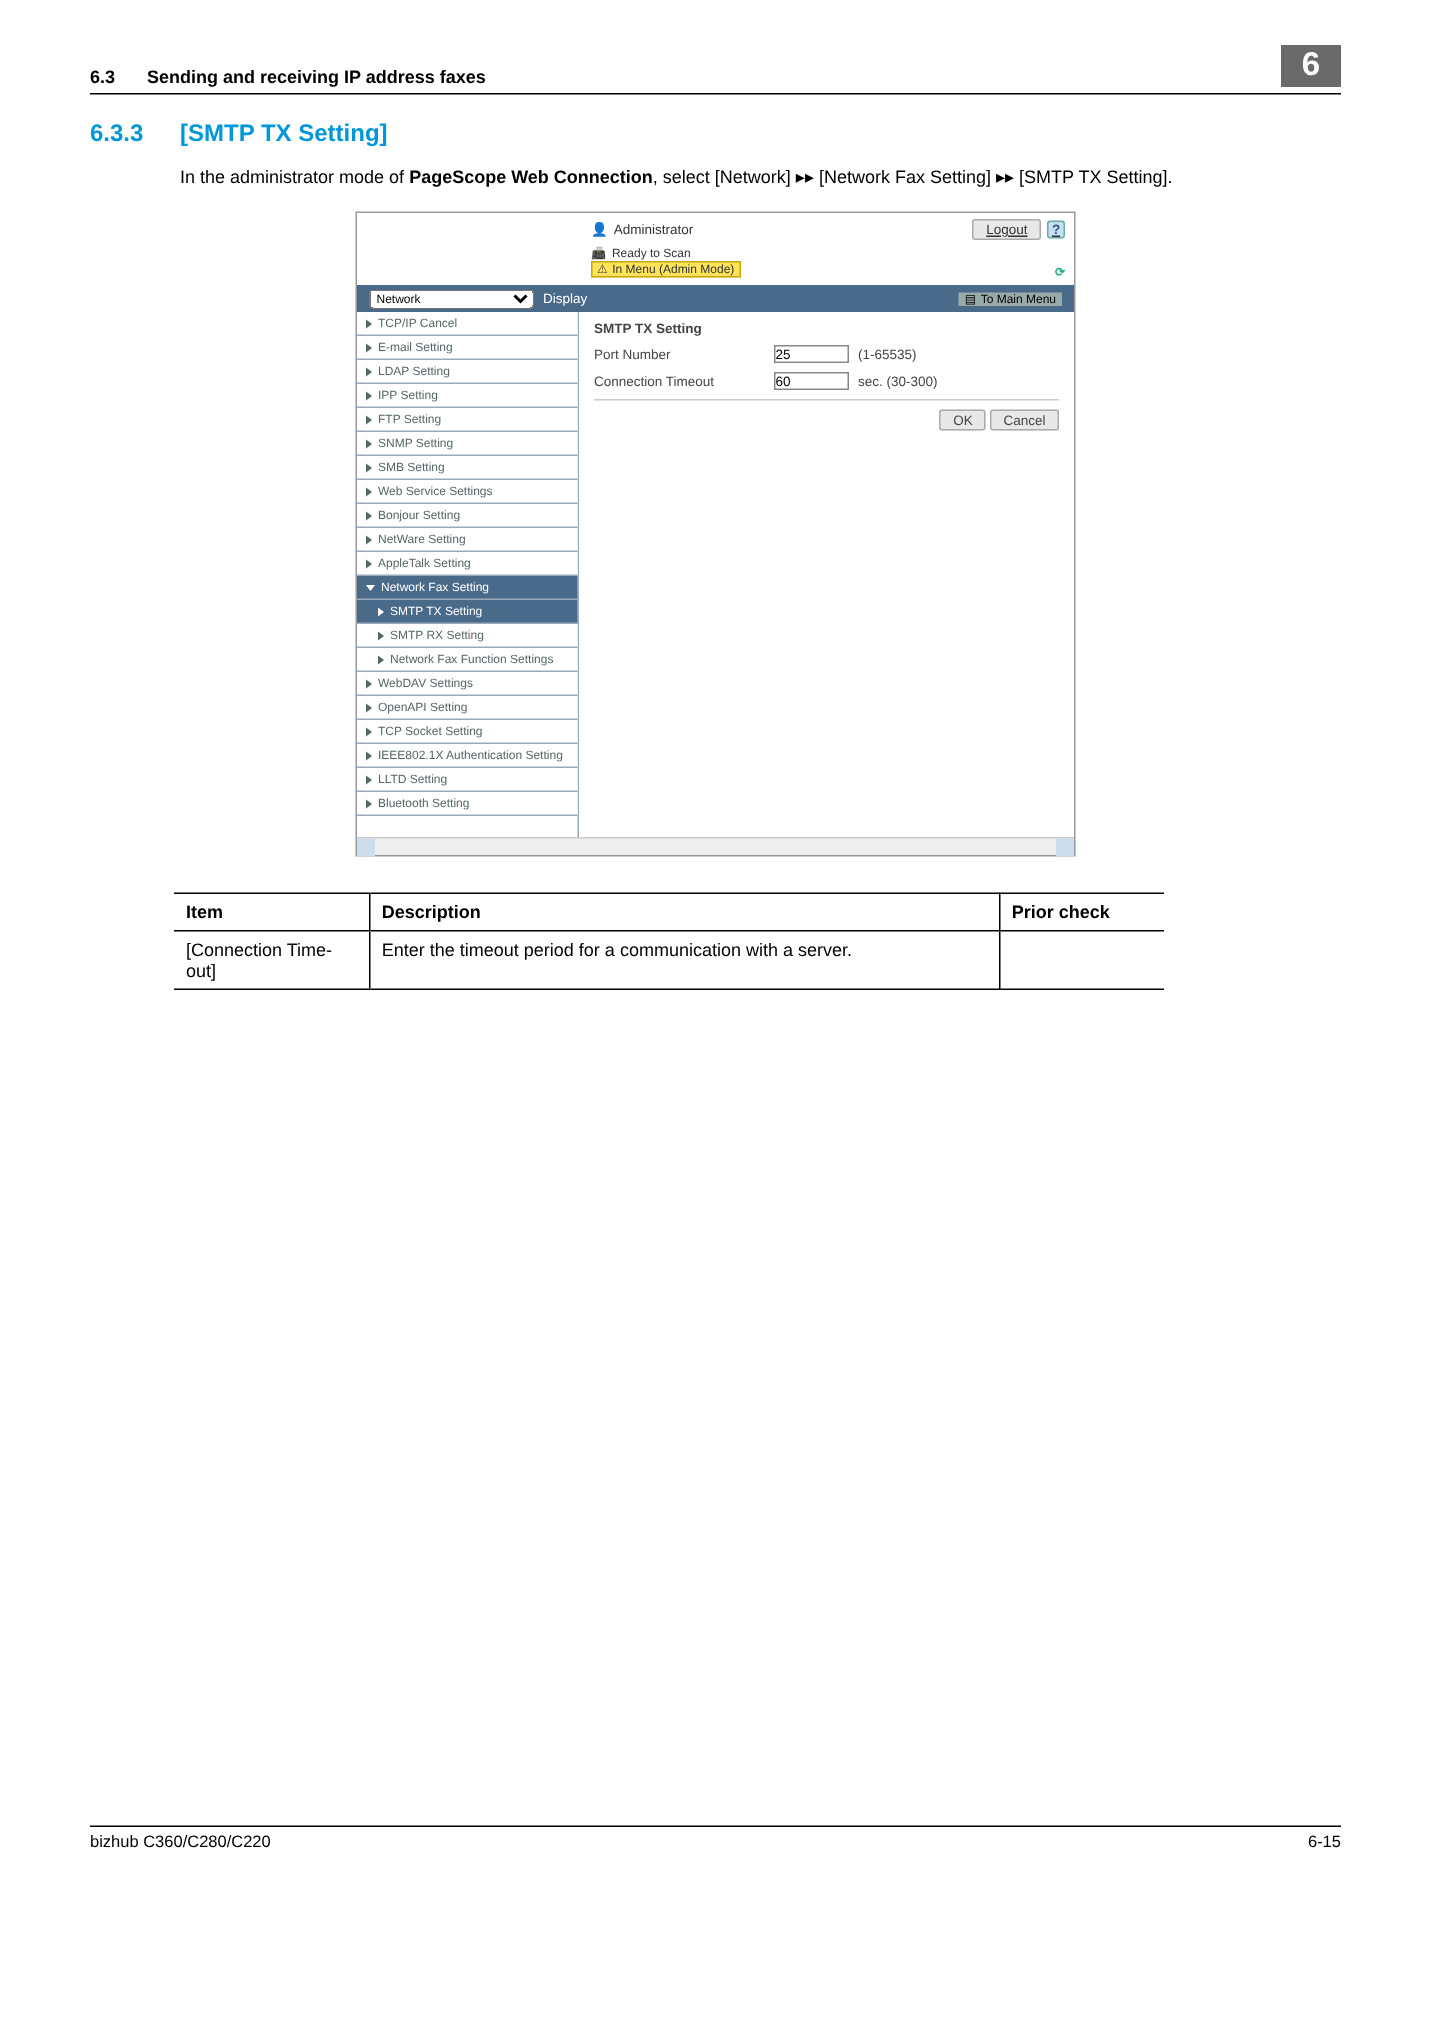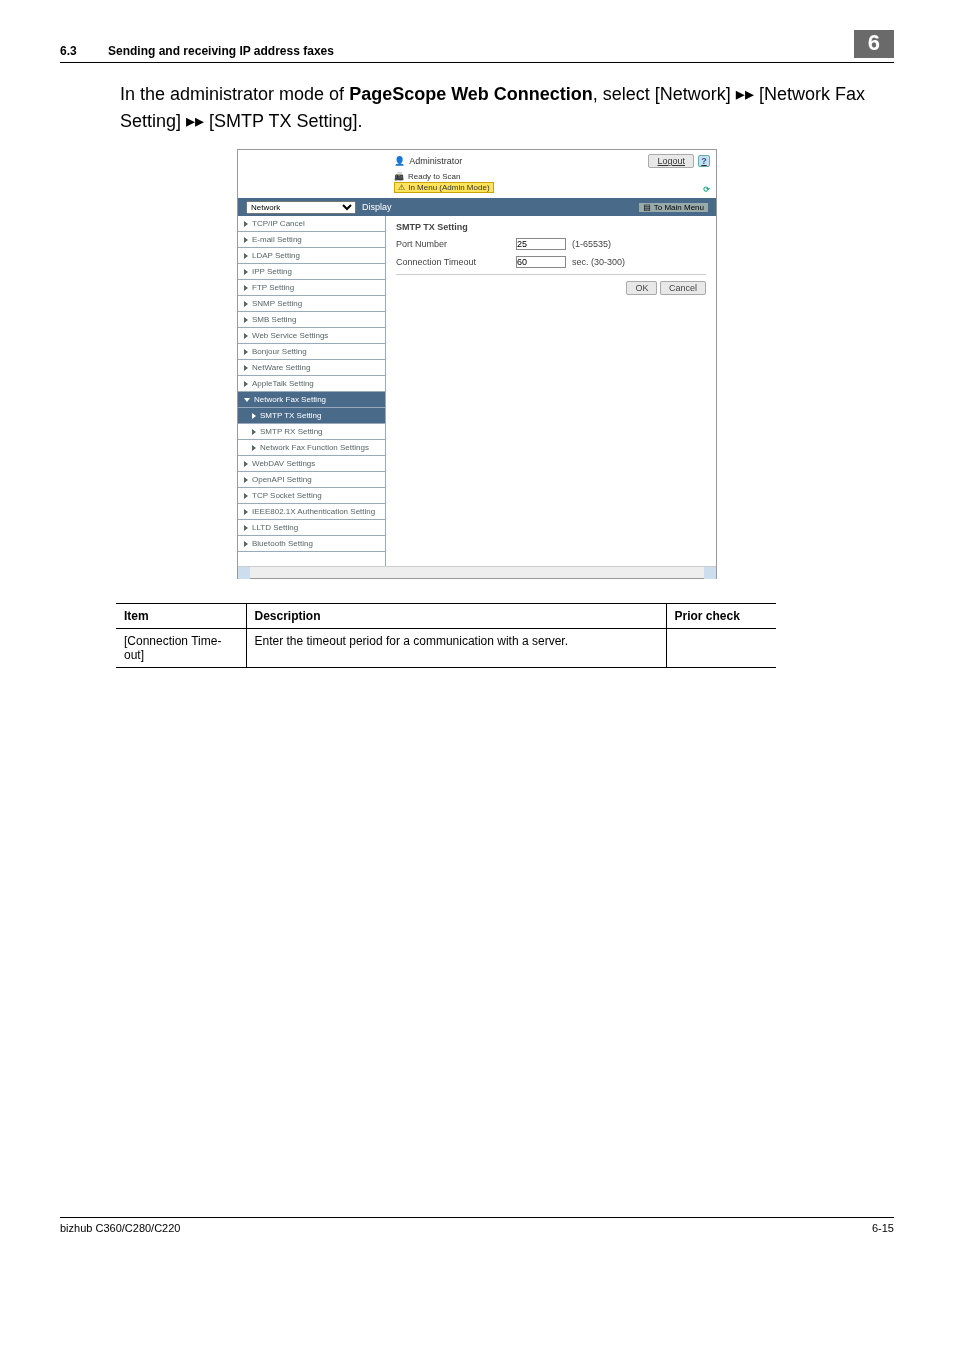--- a/index.html
+++ b/index.html
@@ -2,27 +2,27 @@
 <html><head>
 <meta charset="utf-8">
 <style>
   * { box-sizing: border-box; margin: 0; padding: 0; }
   body { font-family: Arial, Helvetica, sans-serif; background: #fff; color: #000; width: 954px; }
 
   .page { padding: 30px 60px 20px 60px; min-height: 1250px; position: relative; }
 
   .header-row { display: flex; align-items: flex-end; border-bottom: 1px solid #000; padding-bottom: 4px; margin-bottom: 18px; }
   .header-left { font-size: 12px; font-weight: bold; }
-  .header-left .num { margin-right: 28px; }
+  .header-left .num { margin-right: 18px; }
   .header-badge { margin-left: auto; background: #6a6a6a; color: #fff; font-size: 22px; font-weight: bold; padding: 0 14px 2px 14px; height: 28px; line-height: 26px; }
 
   .sect-title { color: #0098d8; font-weight: bold; font-size: 16px; margin-bottom: 10px; }
   .sect-num { display:inline-block; width: 60px; }
 
-  .body-text { font-size: 18px; margin-left: 60px; margin-bottom: 14px; line-height: 1.5; }
+  .body-text { font-size: 12px; margin-left: 60px; margin-bottom: 14px; line-height: 1.5; }
 
   .screenshot { width: 480px; margin: 8px auto 24px auto; border: 1px solid #999; font-size: 9px; background: #fff; color:#333; }
   .ss-top { padding: 4px 6px; display:flex; }
   .ss-top-right { margin-left:auto; display:flex; align-items:center; gap:4px;text-decoration:underline;}
   .ss-admin { display:flex; align-items:center; gap:4px; font-size:9px; }
   .ss-btn { background:#e8e8e8; border:1px solid #aaa; padding:1px 8px; font-size:9px; border-radius:2px;}
   .ss-status { padding: 0 6px 4px 6px; font-size:8px;}
   .ss-status-line { display:flex; align-items:center; gap:4px; margin-bottom:1px;}
   .ss-status-menu { background:#ffe35a; border:1px solid #c9a500; padding:0 3px; display:flex; align-items:center; gap:3px;}
   .ss-row2 { display:flex; background:#4a6a8a; color:#fff; height:18px; align-items:center; padding:0 8px; font-size:9px;}
@@ -67,20 +67,23 @@
 <div class="page">
 
   <div class="header-row">
     <div class="header-left">
       <span class="num">6.3</span>
       <span>Sending and receiving IP address faxes</span>
     </div>
     <div class="header-badge">6</div>
   </div>
 
+  <div class="sect-title">
+    <span class="sect-num">6.3.3</span><span>[SMTP TX Setting]</span>
+  </div>
 
   <p class="body-text">
     <span>In the administrator mode of </span><b>PageScope Web Connection</b><span>, select [Network] ▸▸ [Network Fax Setting] ▸▸ [SMTP TX Setting].</span>
   </p>
 
   <div class="screenshot">
     <div class="ss-top">
       <div style="width:150px;"></div>
       <div class="ss-admin">
         <span style="color:#b58b00;">👤</span>

